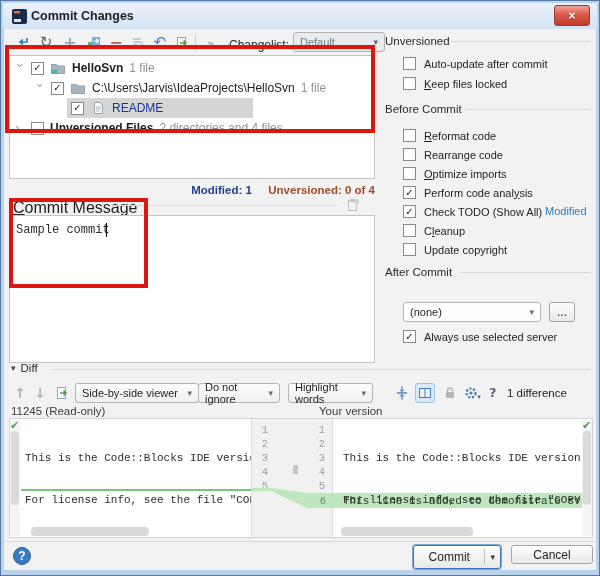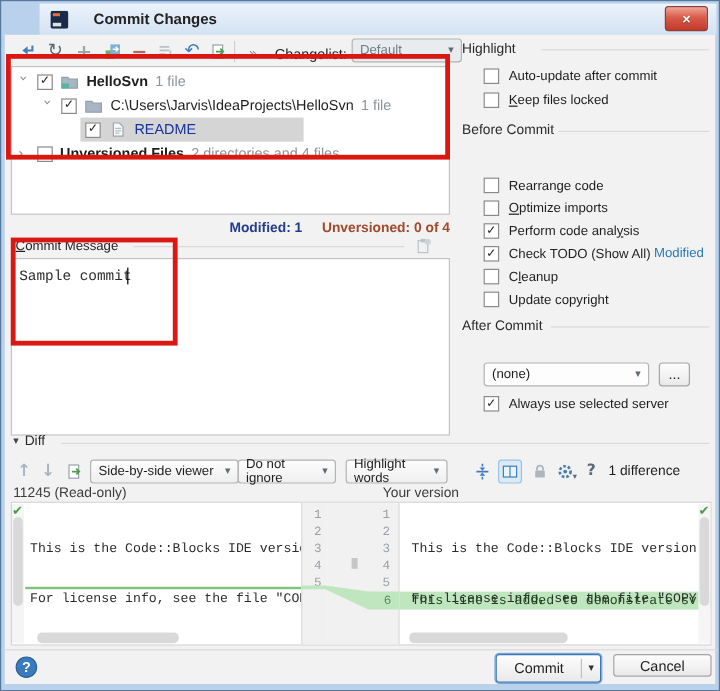--- a/index.html
+++ b/index.html
@@ -1,21 +1,21 @@
 <!DOCTYPE html>
 <html><head>
 <meta charset="utf-8">
 <style>
   html,body{margin:0;padding:0;background:#888;}
   .stage{position:relative;width:600px;height:576px;background:#b9d1eb;border:1px solid #56789f;
          box-sizing:border-box;font-family:"Liberation Sans",sans-serif;font-size:12px;color:#1e1e1e;
          overflow:hidden;}
   .abs{position:absolute;}
   .titlebar{position:absolute;left:2px;top:2px;right:2px;height:26px;
-            background:linear-gradient(#ecf3fb,#d3e2f3);display:flex;align-items:center;gap:21px;padding-left:9px;box-sizing:border-box;margin-left:30px;}
+            background:linear-gradient(#ecf3fb,#d3e2f3);display:flex;align-items:center;gap:4px;padding-left:9px;box-sizing:border-box;}
   .wtitle{font-size:12.5px;font-weight:600;color:#222;}
   .closebtn{position:absolute;right:9px;top:4px;width:34px;height:19px;border:1px solid #8e3e34;border-radius:3px;
             background:linear-gradient(#f0a49a,#d95b49 45%,#c23a2b);color:#fff;display:flex;align-items:center;justify-content:center;
             font-size:12px;font-weight:bold;text-shadow:0 1px 1px rgba(0,0,0,.4);}
   .content{position:absolute;left:3px;top:28px;right:3px;bottom:5px;background:#f2f2f2;}
   .tbi{position:absolute;width:18px;height:18px;display:flex;align-items:center;justify-content:center;
        font-family:"DejaVu Sans",sans-serif;}
   .glyph{font-family:"DejaVu Sans",sans-serif;}
   .sep{position:absolute;width:1px;background:#cfcfcf;}
   .lbl{font-size:11.5px;color:#1e1e1e;white-space:nowrap;}
@@ -150,50 +150,54 @@
     <span class="gray">2 directories and 4 files</span>
   </div>
   <div class="redbox" style="left:4px;top:44px;width:370px;height:88px"></div>
 
   <div class="abs" style="left:8px;top:183px;width:366px;text-align:right;font-size:11.5px;font-weight:bold;white-space:nowrap">
     <span style="color:#233d8e">Modified: 1</span>
     <span style="display:inline-block;width:10px"></span>
     <span style="color:#a1492b">Unversioned: 0 of 4</span>
   </div>
 
-  <div class="abs lbl" style="left:12px;top:198px;font-size:11px">
+  <div class="abs lbl" style="left:12px;top:198px;font-size:16px">
     <span class="mn">C</span><span>ommit Message</span>
   </div>
   <div class="sline" style="left:110px;top:204px;width:226px"></div>
   <span class="tbi" style="left:342px;top:195px">
     <svg width="16" height="16" viewBox="0 0 16 16">
         <rect x="4.5" y="3.5" width="8" height="10" fill="#f1f1f1" stroke="#bcc2c8"></rect>
         <rect x="6.5" y="2" width="4" height="3" fill="#bcc2c8"></rect>
         <circle cx="12.5" cy="4.5" r="2.5" fill="#cdd3d8"></circle>
       </svg>
     </span>
   <div class="panel-box" style="left:8px;top:214px;width:366px;height:148px">
     <span class="code" style="position:absolute;left:6px;top:7px;font-size:12px">Sample commit</span>
     <span class="abs" style="left:96px;top:7px;width:1px;height:14px;background:#000"></span>
   </div>
   <div class="redbox" style="left:8px;top:197px;width:139px;height:90px"></div>
 
-  <span class="sect" style="left:384px;top:34px">Highlight</span>
+  <span class="sect" style="left:384px;top:34px">Unversioned</span>
   <div class="sline" style="left:450px;top:40px;width:140px"></div>
   <div class="opt" style="left:402px;top:55px">
     <span class="cb"></span>
     <span class="lbl"><span>Auto-update after commit</span><span class="mn"></span><span></span></span>
   </div>
   <div class="opt" style="left:402px;top:75px">
     <span class="cb"></span>
     <span class="lbl"><span></span><span class="mn">K</span><span>eep files locked</span></span>
   </div>
 
   <span class="sect" style="left:384px;top:102px">Before Commit</span>
   <div class="sline" style="left:464px;top:108px;width:126px"></div>
+  <div class="opt" style="left:402px;top:127px">
+    <span class="cb"></span>
+    <span class="lbl"><span></span><span class="mn">R</span><span>eformat code</span></span>
+  </div>
   <div class="opt" style="left:402px;top:146px">
     <span class="cb"></span>
     <span class="lbl"><span>Rearran</span><span class="mn">g</span><span>e code</span></span>
   </div>
   <div class="opt" style="left:402px;top:165px">
     <span class="cb"></span>
     <span class="lbl"><span></span><span class="mn">O</span><span>ptimize imports</span></span>
   </div>
   <div class="opt" style="left:402px;top:184px">
     <span class="cb">

